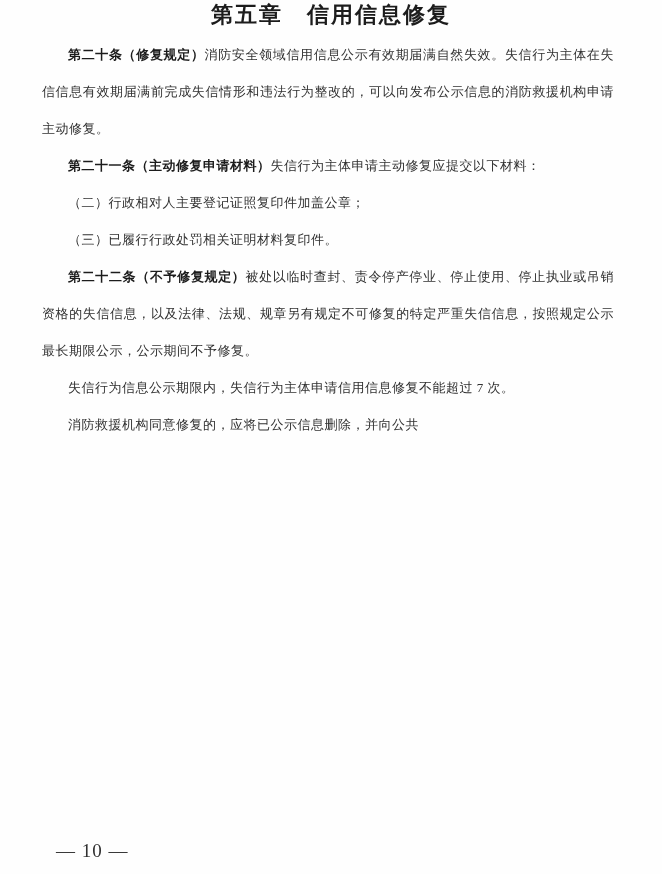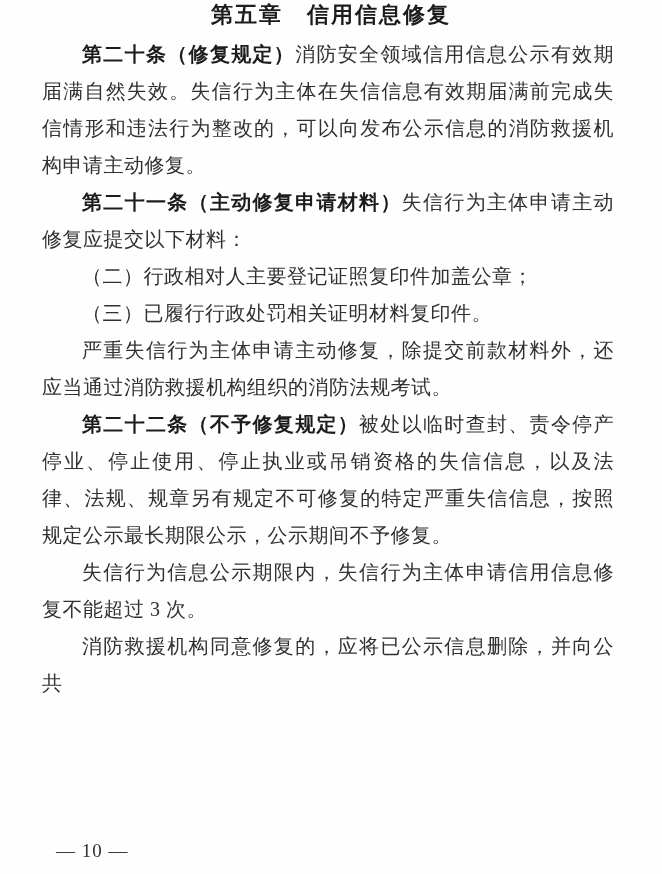--- a/index.html
+++ b/index.html
@@ -26,21 +26,21 @@
     font-family:"Liberation Sans","DejaVu Sans",sans-serif;
   }
   .content{
     padding:6px 48px 0 42px;
   }
   .para{
     margin:0;
     text-indent:2em;
     text-align:justify;
     text-justify:inter-ideograph;
-    font-size:20px;
+    font-size:13px;
     line-height:37px;
     letter-spacing:0.5px;
     color:var(--text);
     font-family:"Liberation Serif","DejaVu Serif",serif;
   }
   .lead{
     font-weight:bold;
     color:var(--heading);
     font-family:"Liberation Sans","DejaVu Sans",sans-serif;
   }
@@ -65,25 +65,24 @@
 
     <p class="para"><span class="lead">第二十条（修复规定）</span><span>消防安全领域信用信息公示有效期届满自然失效。失信行为主体在失信信息有效期届满前完成失信情形和违法行为整改的，可以向发布公示信息的消防救援机构申请主动修复。</span></p>
 
     <p class="para"><span class="lead">第二十一条（主动修复申请材料）</span><span>失信行为主体申请主动修复应提交以下材料：</span></p>
 
 
     <p class="para"><span>（二）行政相对人主要登记证照复印件加盖公章；</span></p>
 
     <p class="para"><span>（三）已履行行政处罚相关证明材料复印件。</span></p>
 
-    <p class="para"><span>严重失信行为主体申请主动修复，除提交前款材料外，还应当通过消防救援机构组织的消防法规考试。</span></p>
 
     <p class="para"><span class="lead">第二十二条（不予修复规定）</span><span>被处以临时查封、责令停产停业、停止使用、停止执业或吊销资格的失信信息，以及法律、法规、规章另有规定不可修复的特定严重失信信息，按照规定公示最长期限公示，公示期间不予修复。</span></p>
 
-    <p class="para"><span>失信行为信息公示期限内，失信行为主体申请信用信息修复不能超过 3 次。</span></p>
+    <p class="para"><span>失信行为信息公示期限内，失信行为主体申请信用信息修复不能超过 7 次。</span></p>
 
 
     <p class="para"><span>消防救援机构同意修复的，应将已公示信息删除，并向公共</span></p>
 
   </div>
 
   <div class="footer">
     <span>— 10 —</span>
   </div>
 

